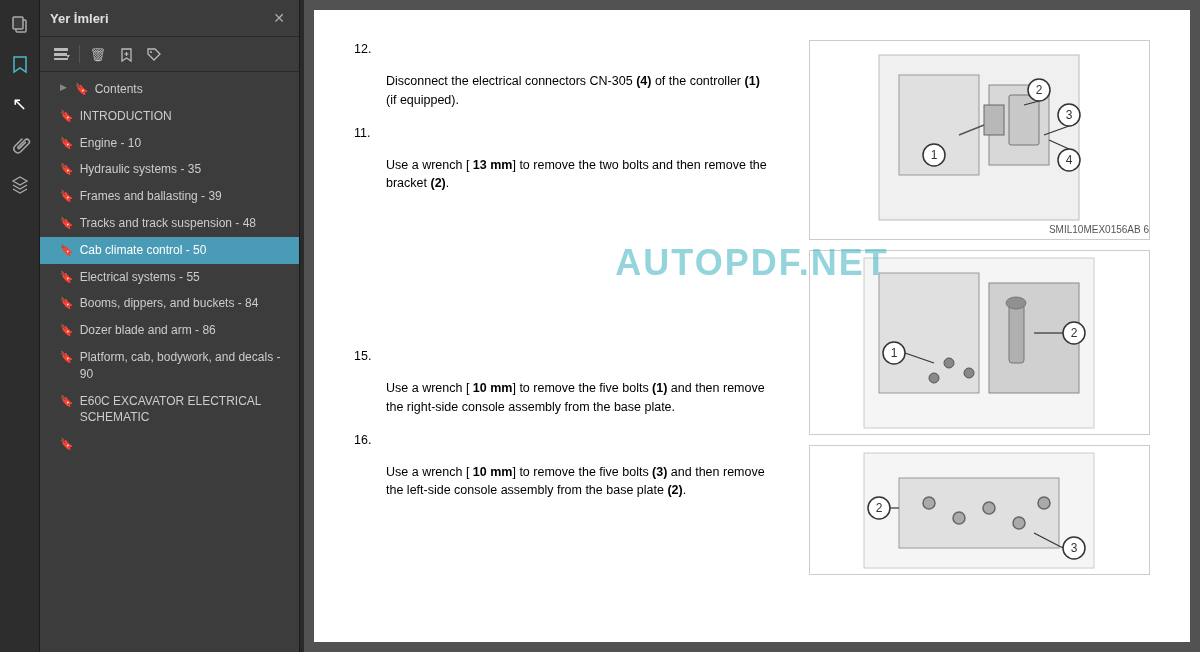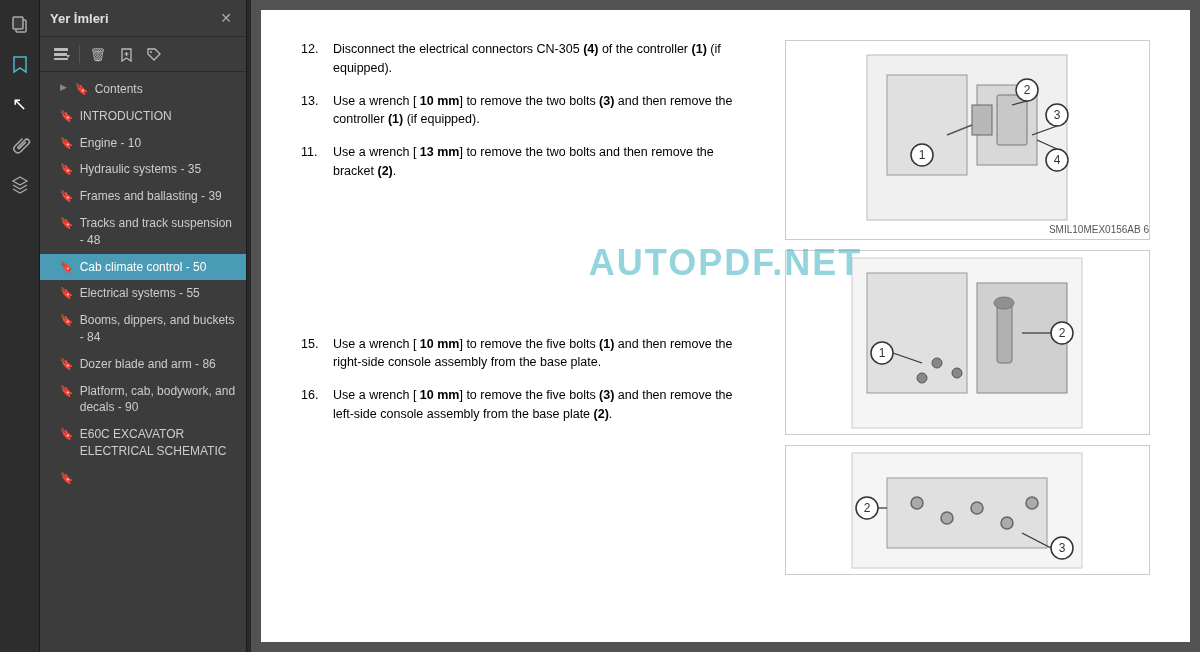--- a/index.html
+++ b/index.html
@@ -24,21 +24,21 @@
       justify-content: center;
       color: #aaa;
       cursor: pointer;
       border-radius: 3px;
       font-size: 16px;
     }
     .icon-bar-btn.active { color: #4db8c8; }
 
     
     .sidebar {
-      width: 207px;
+      width: 260px;
       background: #3c3c3c;
       display: flex;
       flex-direction: column;
       border-right: 1px solid #1a1a1a;
     }
     .sidebar-header {
       display: flex;
       align-items: center;
       justify-content: space-between;
       padding: 8px 10px;
@@ -164,20 +164,21 @@
       margin-bottom: 14px;
       font-size: 12.5px;
       line-height: 1.5;
     }
     .step-num {
       min-width: 32px;
       font-weight: normal;
     }
     .step-text {
       flex: 1;
+      margin-top: 32px;
     }
     .step-text b { font-weight: bold; }
 
     .images-column {
       float: right;
       width: 44%;
       display: flex;
       flex-direction: column;
       gap: 10px;
     }
@@ -341,24 +342,20 @@
       <div class="watermark">AUTOPDF.NET</div>
 
       <div style="display:flex; gap: 36px; text-decoration: underline;">
 
         <div class="text-content">
           <div class="step">
             <span class="step-num">12.</span>
             <span class="step-text">Disconnect the electrical connectors CN-305 <b>(4)</b> of the controller <b>(1)</b> (if equipped).</span>
           </div>
           <div class="step">
-            <span class="step-num">13.</span>
-            <span class="step-text">Use a wrench [ <b>10 mm</b>] to remove the two bolts <b>(3)</b> and then remove the controller <b>(1)</b> (if equipped).</span>
-          </div>
-          <div class="step">
             <span class="step-num">11.</span>
             <span class="step-text">Use a wrench [ <b>13 mm</b>] to remove the two bolts and then remove the bracket <b>(2)</b>.</span>
           </div>
 
           <div style="height: 140px;"></div>
 
           <div class="step">
             <span class="step-num">15.</span>
             <span class="step-text">Use a wrench [ <b>10 mm</b>] to remove the five bolts <b>(1)</b> and then remove the right-side console assembly from the base plate.</span>
           </div>

